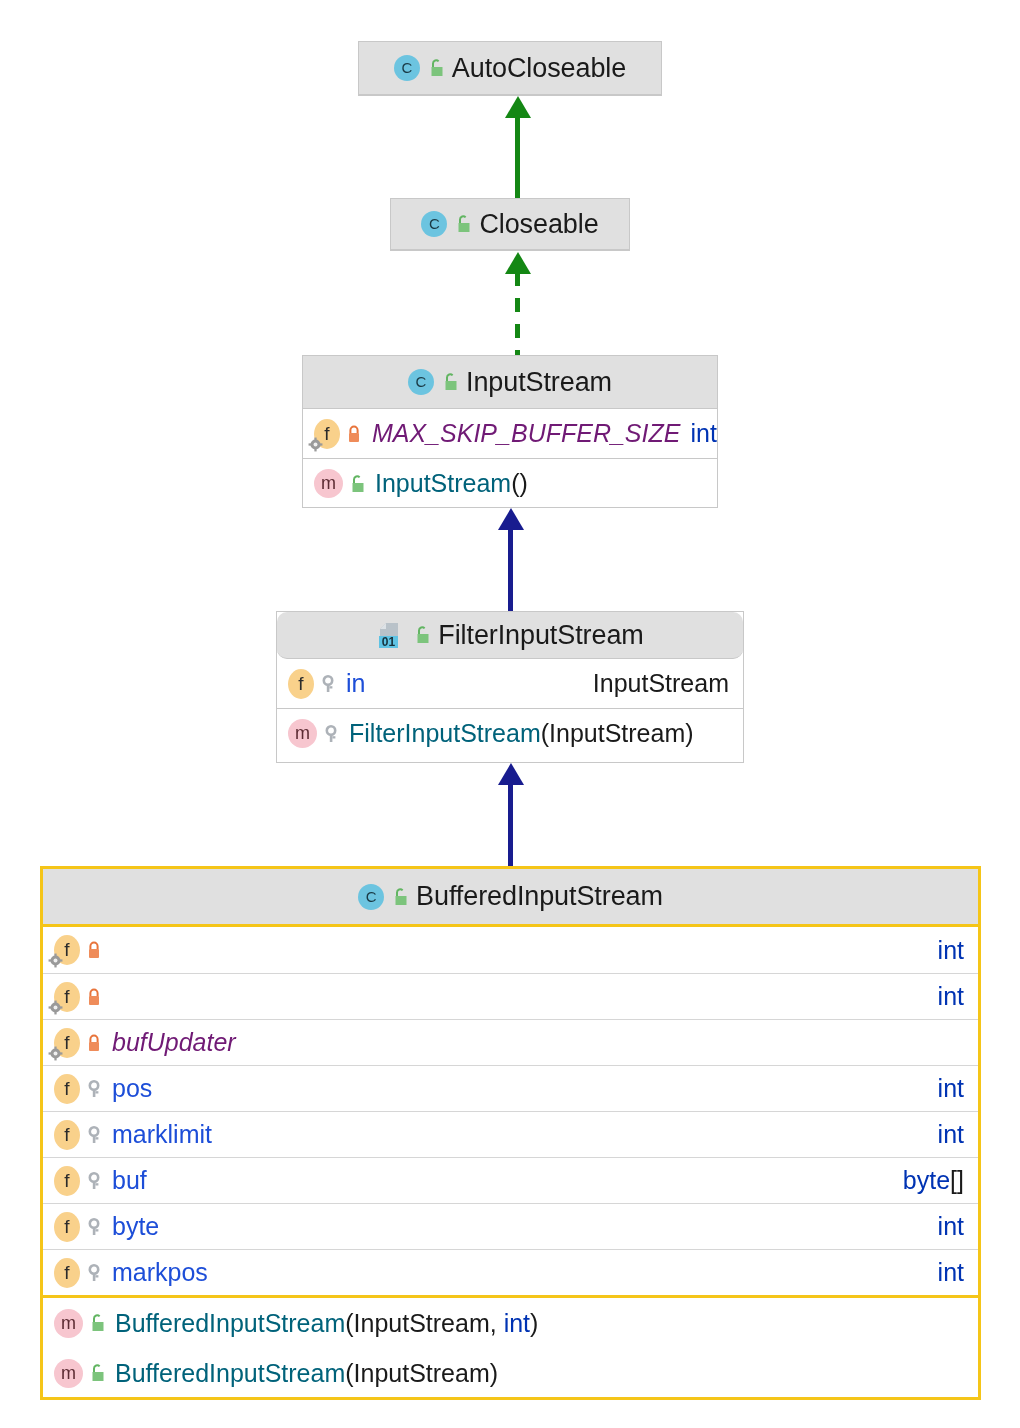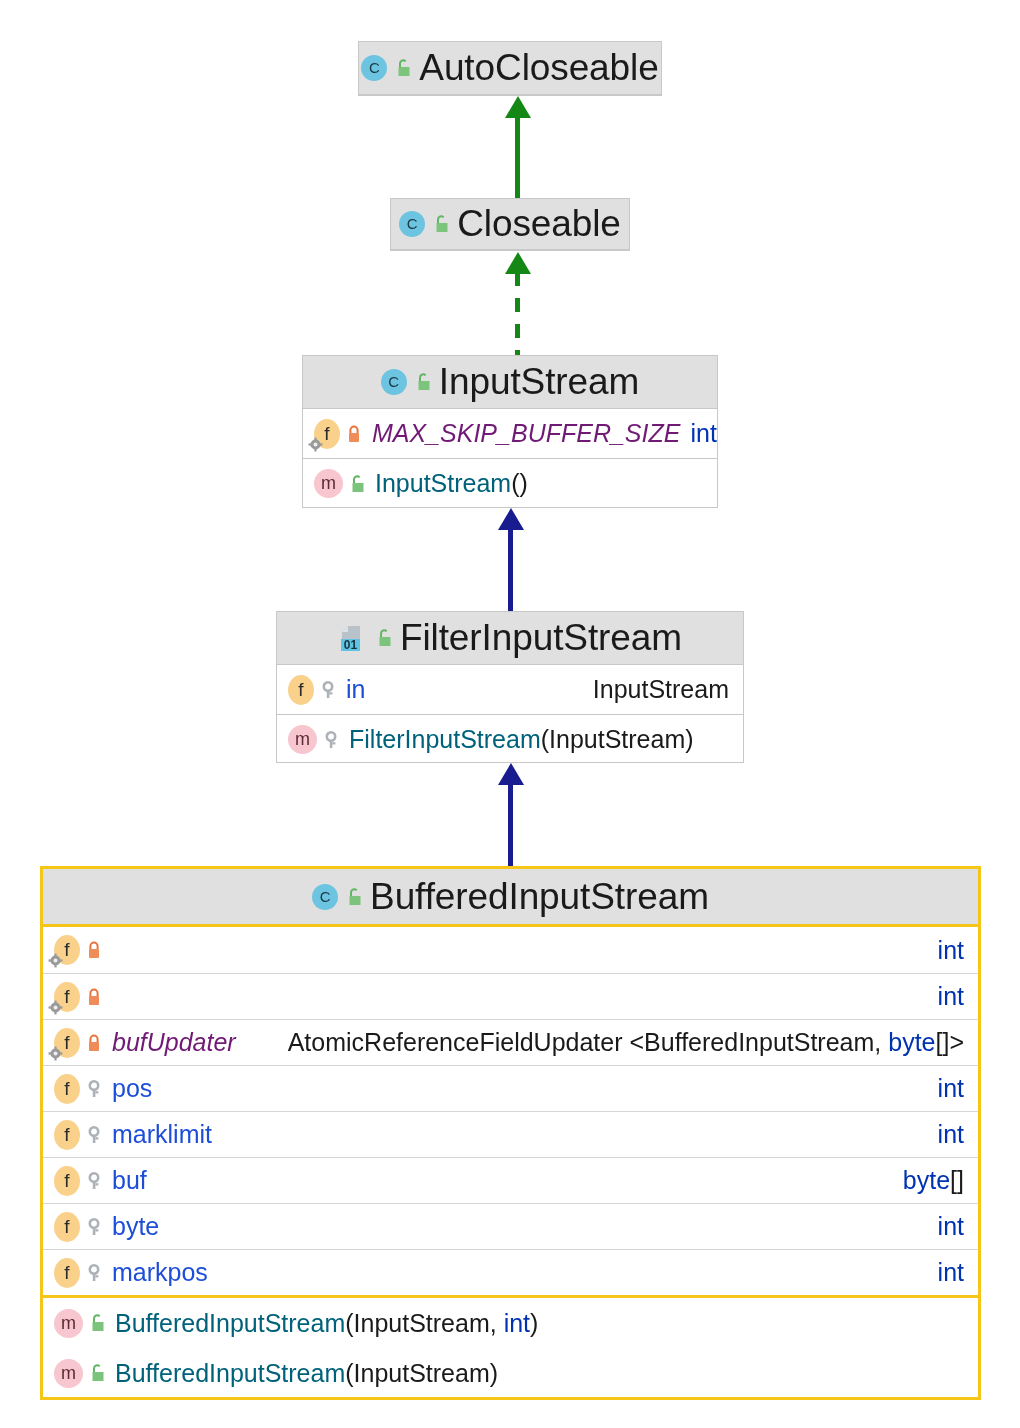--- a/index.html
+++ b/index.html
@@ -40,21 +40,21 @@
   .uml-box.plain > .uml-header {
     border-bottom: 1px solid #c8c8c8;
   }
   .uml-box.highlight > .uml-header {
     border-bottom: 3px solid #f5c518;
   }
   .uml-header.only {
     border-bottom: none;
   }
   .class-title {
-    font-size: 37px;
+    font-size: 27px;
     color: #1a1a1a;
     white-space: nowrap;
     letter-spacing: -0.1px;
   }
 
   .member-section {
     box-sizing: border-box;
   }
   .member-section + .member-section {
     border-top: 1px solid #c8c8c8;
@@ -281,21 +281,21 @@
             </svg>
         </span>
       </span>
       <span class="m-name nm-method">InputStream</span>
       <span class="m-name paren">()</span>
     </div>
   </div>
 </div>
 
 <div class="uml-box plain" style="left:276px; top:611px; width:468px; height:152px;">
-  <div class="uml-header" style="height:53px;">
+  <div class="uml-header" style="height:47px;border-radius:10px;">
     <span class="icon ico-binary">
       <svg width="30" height="30" viewBox="0 0 30 30">
         <path d="M10 3 H22 V17 H4 V9 Z" fill="#b9c2c9"></path>
         <path d="M10 3 L4 9 H10 Z" fill="#dde2e6"></path>
         <rect x="3" y="16" width="19" height="12" fill="#5fc3e4"></rect>
         <text x="12.5" y="26" font-size="12" font-family="Liberation Sans, sans-serif" font-weight="bold" fill="#16323c" text-anchor="middle">01</text>
       </svg>
     </span>
     <span class="icon lock">
       <svg width="18" height="20" viewBox="0 0 18 20">
@@ -418,23 +418,20 @@
             </svg>
         </span>
         <span class="icon lock">
           <svg width="18" height="20" viewBox="0 0 18 20">
               <path d="M5.4 9.5 V6.2 a3.6 3.6 0 0 1 7.2 0 V9.5" fill="none" stroke="#e8743b" stroke-width="2"></path>
               <rect x="4" y="9" width="10" height="9" rx="1" fill="#ef8c5a"></rect>
             </svg>
         </span>
       </span>
       <span class="m-name nm-field-stat">bufUpdater</span>
-      <span class="m-type ty-plain">
-        <span>AtomicReferenceFieldUpdater &lt;BufferedInputStream, </span><span class="ty-keyword">byte</span><span>[]&gt;</span>
-      </span>
     </div>
 
     <div class="member-row" style="height:46px;">
       <span class="m-icons">
         <span class="icon ico-field">f</span>
         <span class="icon lock">
           <svg width="18" height="20" viewBox="0 0 18 20">
               <circle cx="9" cy="6.5" r="4.2" fill="none" stroke="#adb2b8" stroke-width="2.6"></circle>
               <rect x="7.8" y="10" width="2.6" height="8" fill="#adb2b8"></rect>
               <rect x="10.4" y="12.2" width="3" height="2.3" fill="#adb2b8"></rect>

